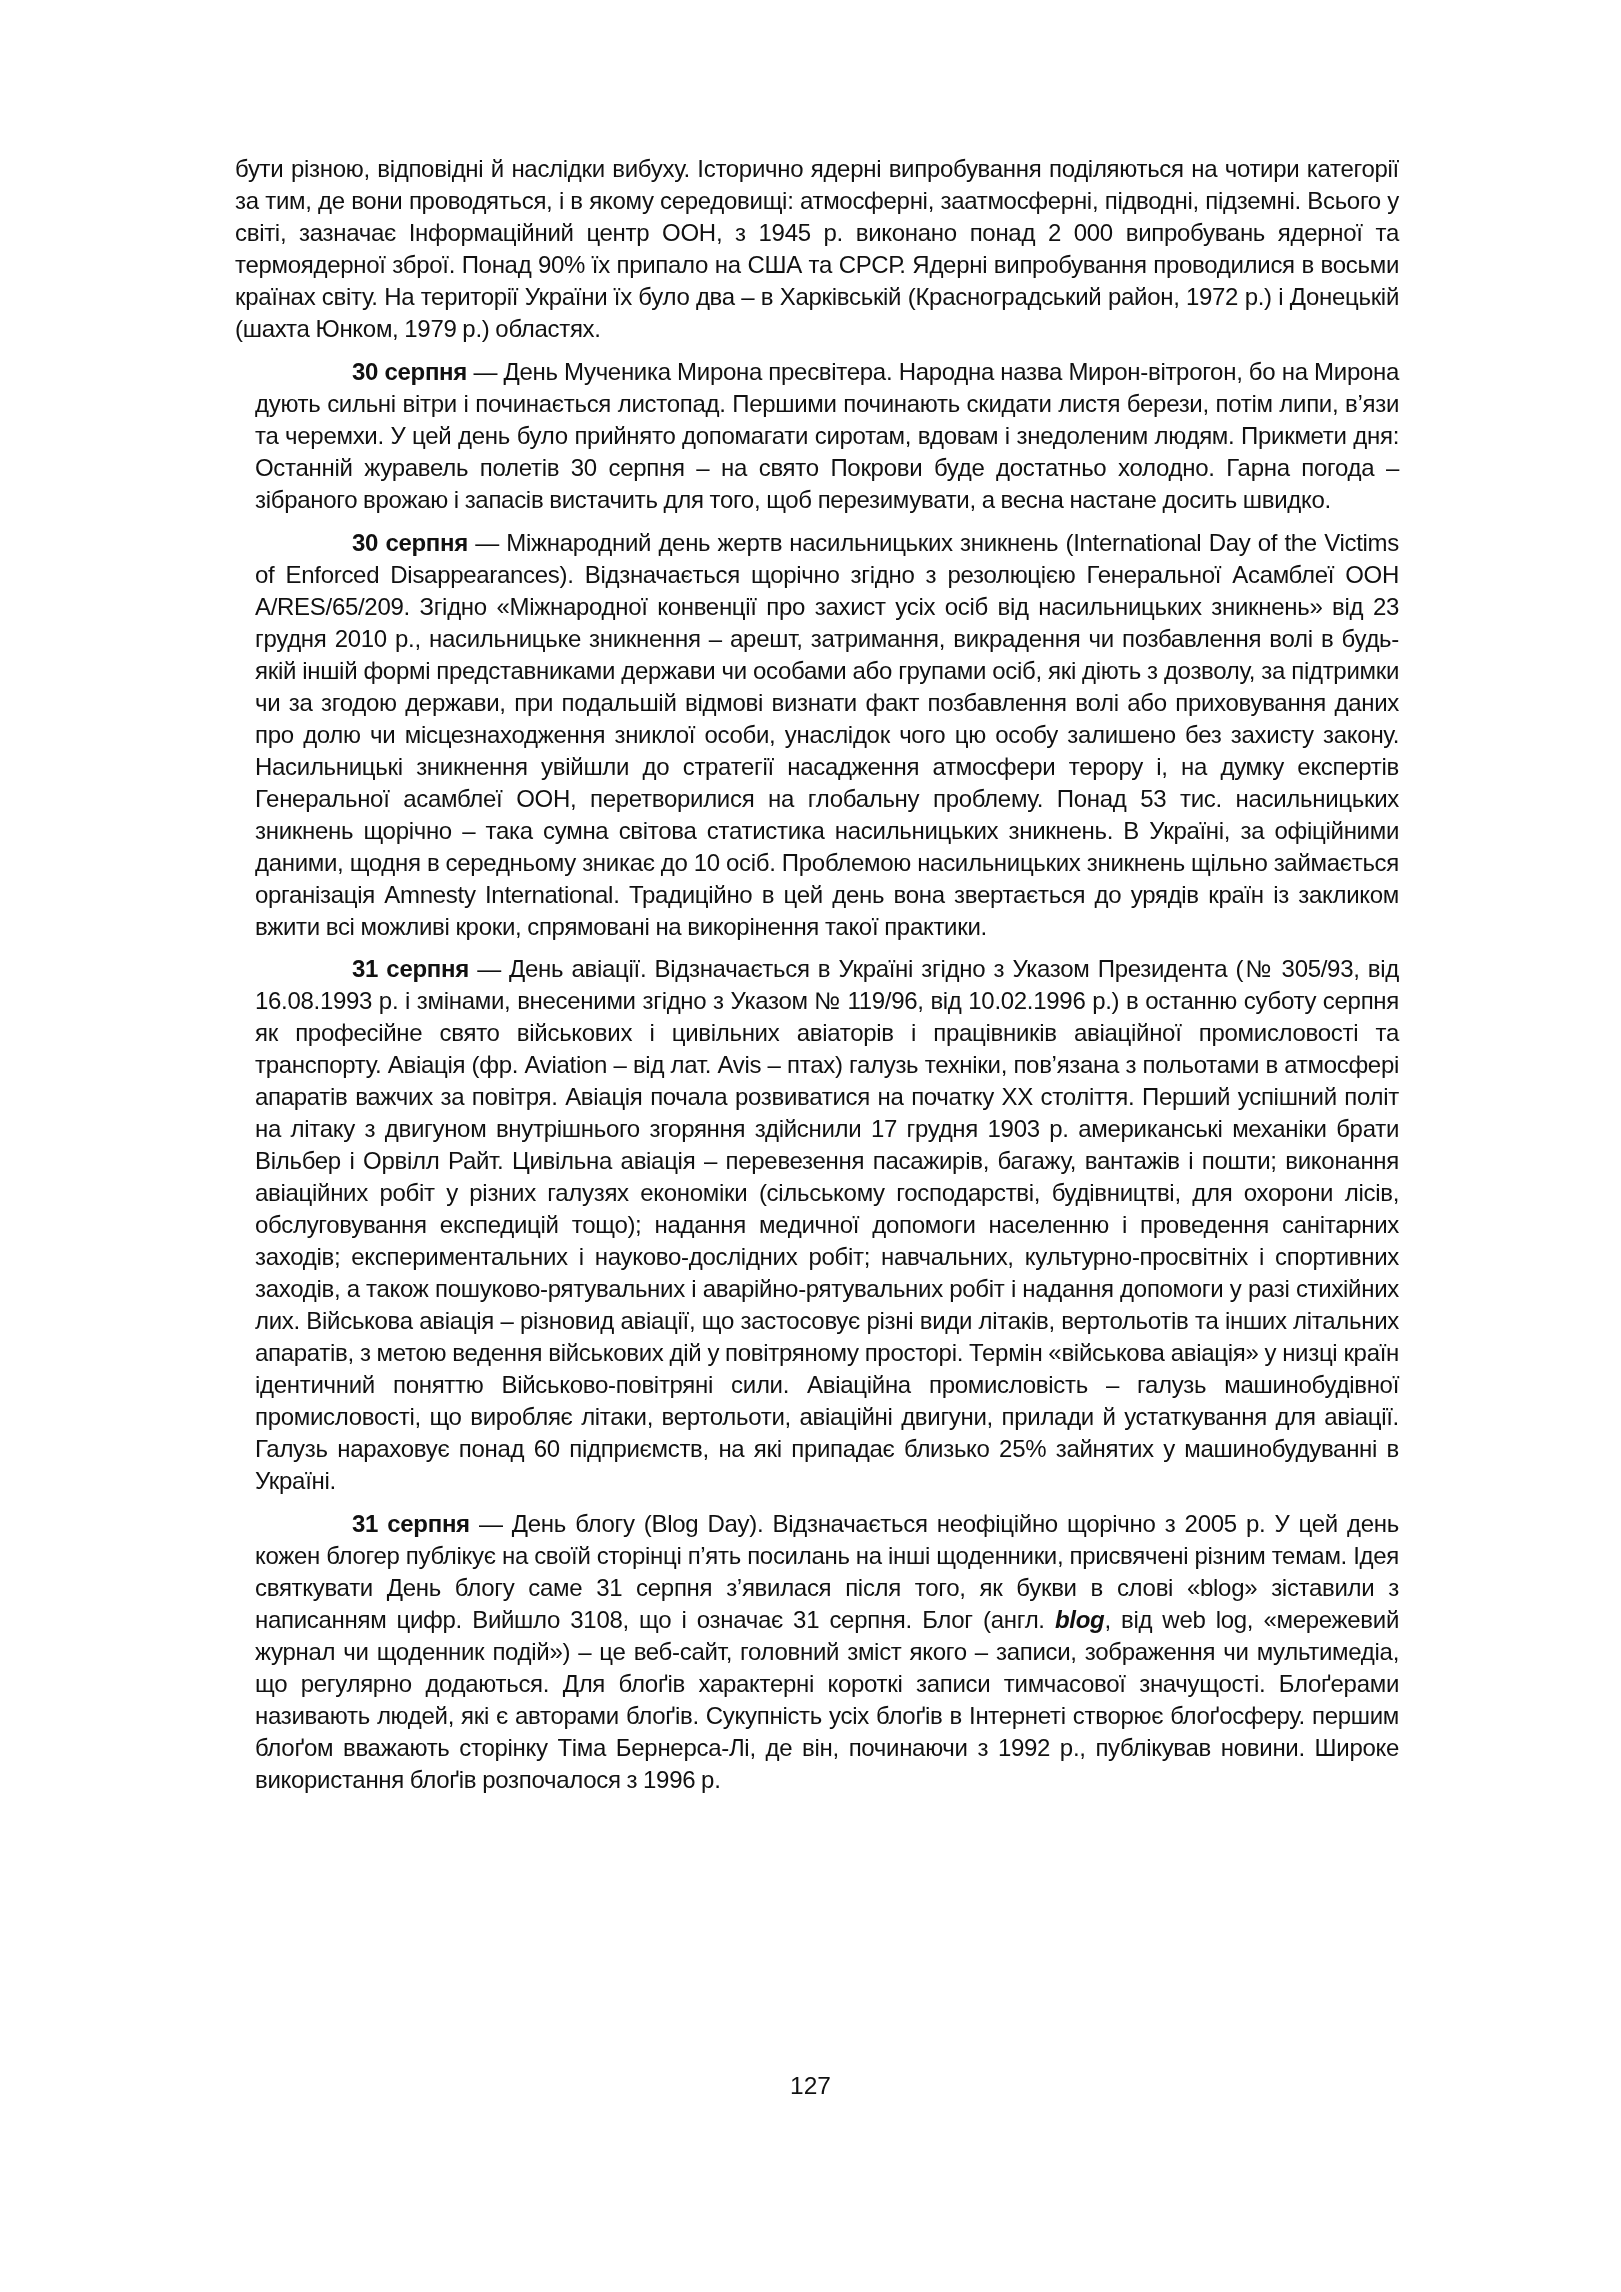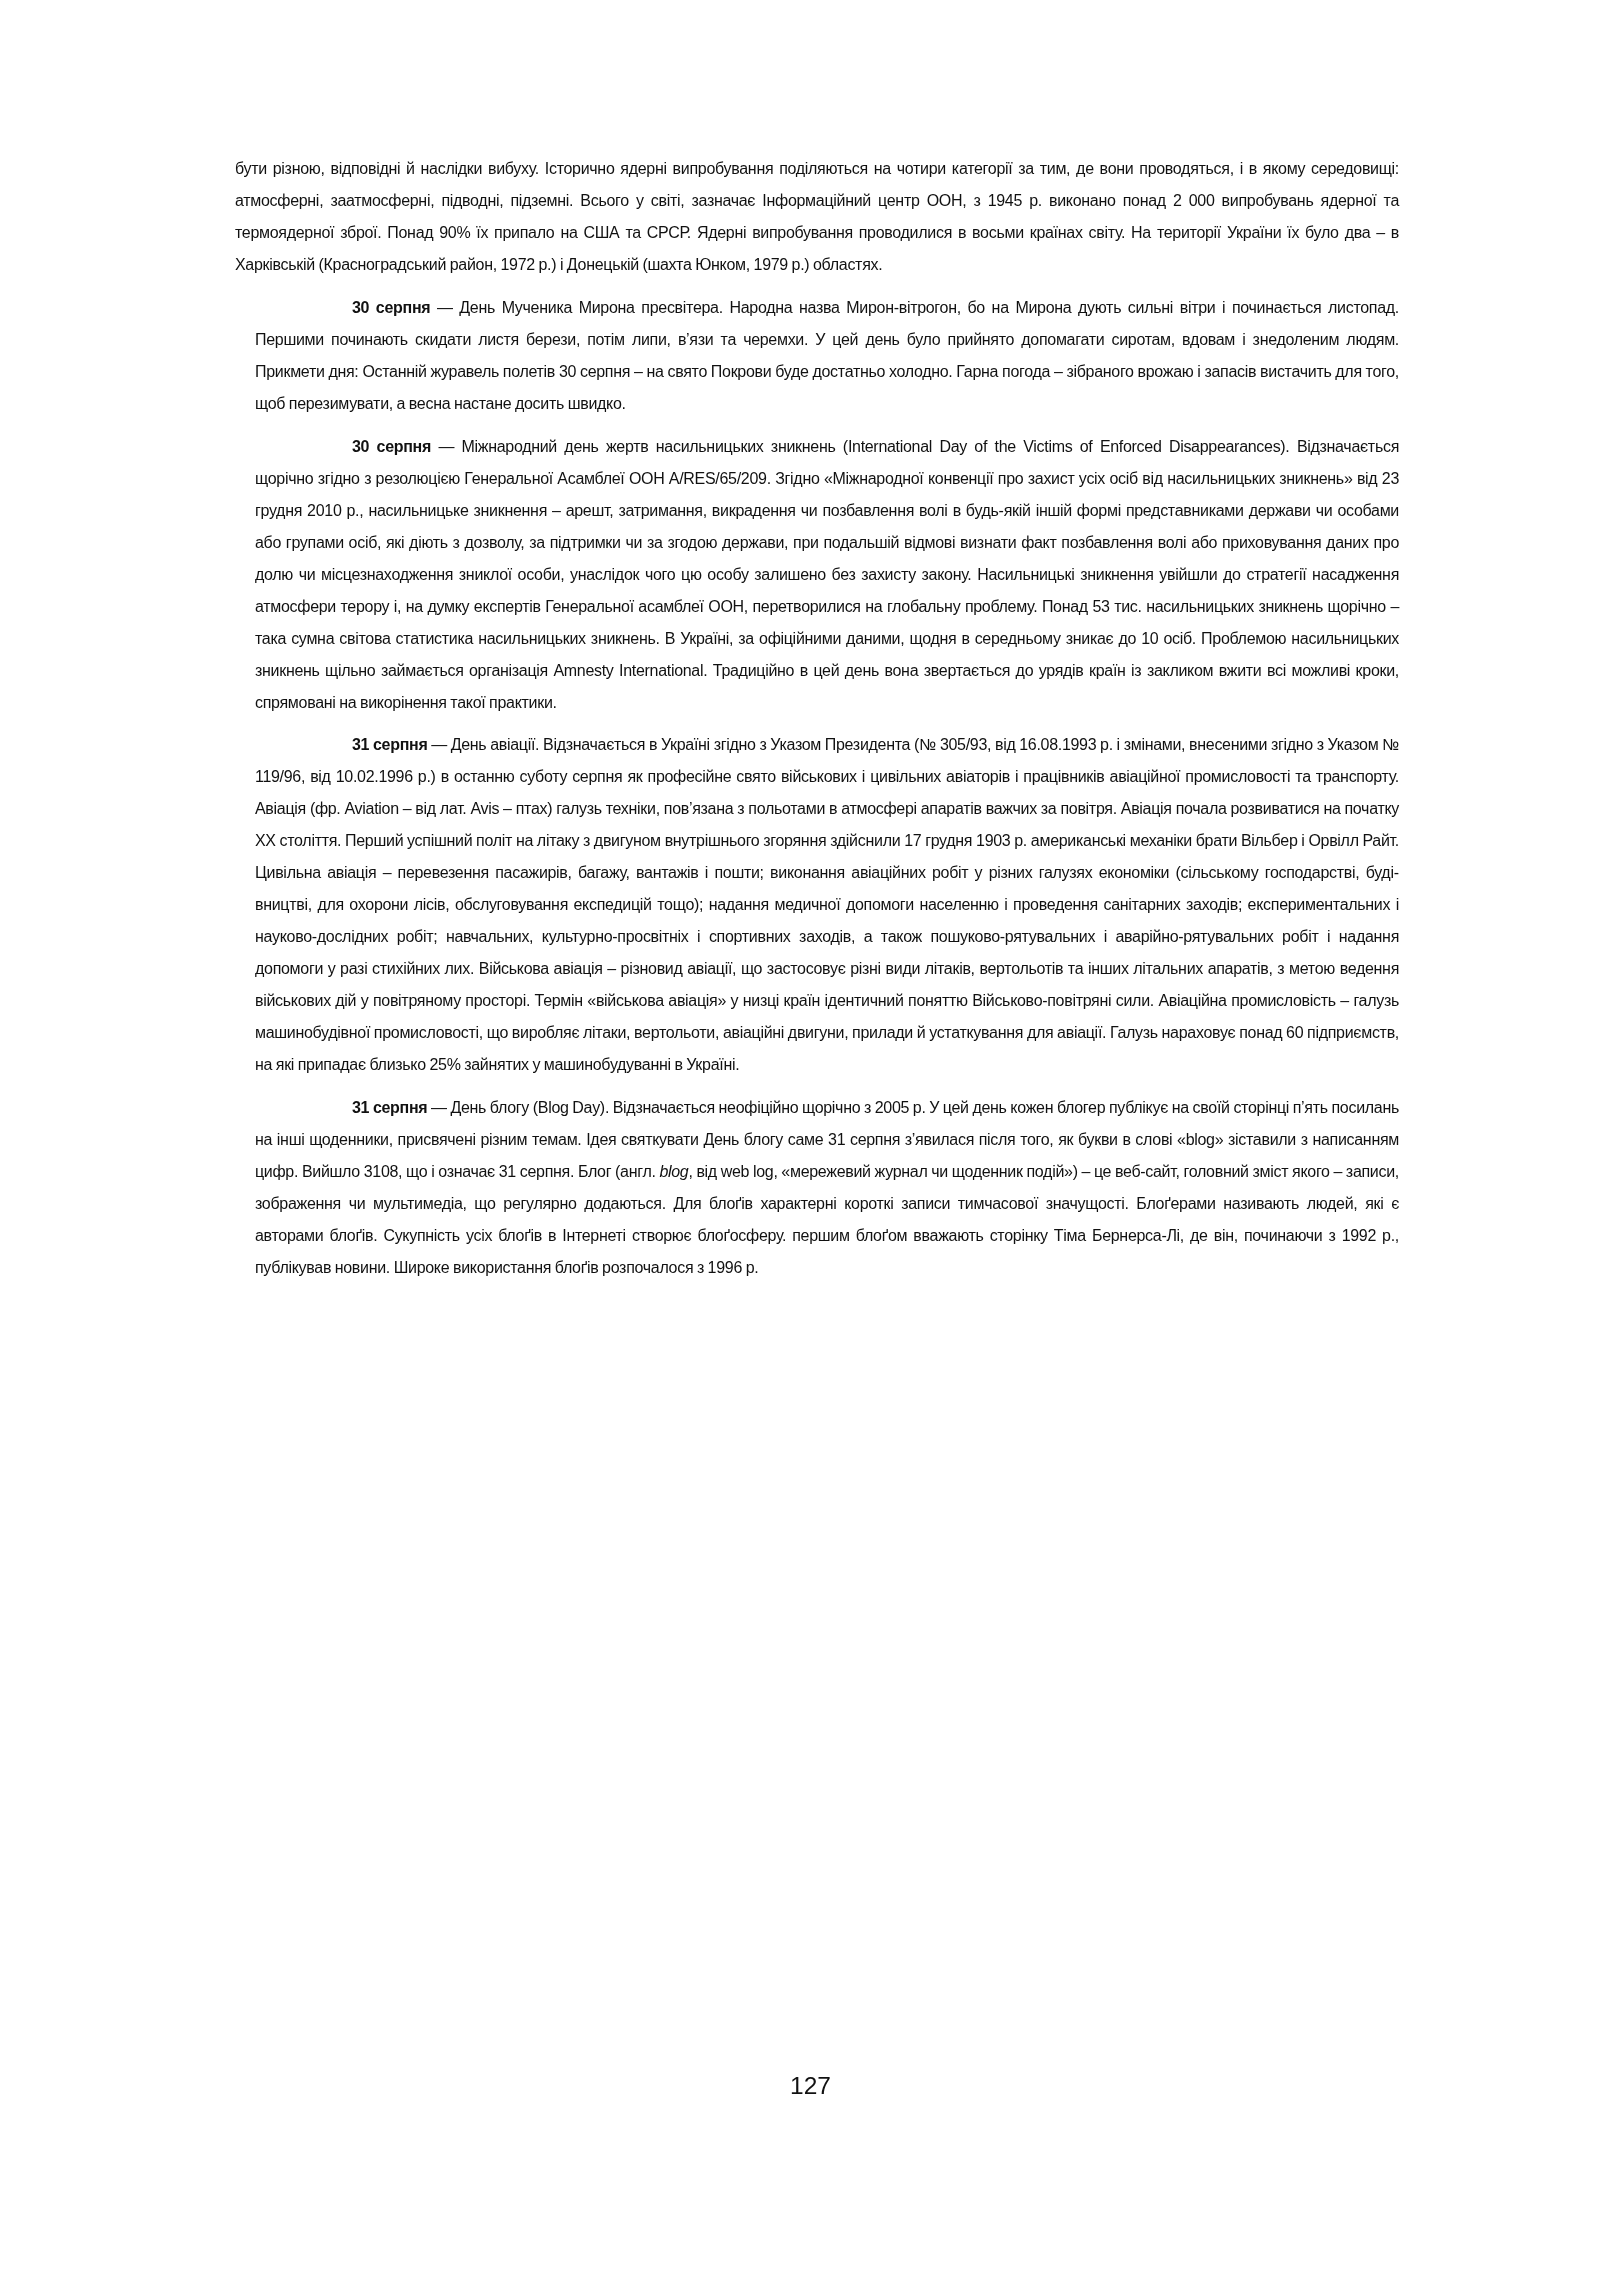--- a/index.html
+++ b/index.html
@@ -3,32 +3,32 @@
   <meta charset="utf-8">
   <style>
     html, body { margin: 0; padding: 0; background: #ffffff; }
     body { width: 1621px; height: 2293px; position: relative; overflow: hidden; }
     .page {
       position: absolute;
       left: 235px;
       top: 153px;
       width: 1164px;
       font-family: "Liberation Sans", sans-serif;
-      font-size: 16px;
+      font-size: 24px;
       line-height: 32px;
       color: #111111;
       text-align: justify;
       letter-spacing: -0.3px;
       word-spacing: -0.5px;
       hyphens: manual;
     }
     .para { margin: 0 0 10.8px 0; }
     .para.indented { text-indent: 97px; margin-left: 20px; }
     .date { font-weight: bold; }
-    .ital { font-style: italic; }
+    .ital { font-style: italic; font-weight: bold; }
     .page-number {
       position: absolute;
       left: 0;
       width: 1621px;
       top: 2072px;
       text-align: center;
       font-family: "Liberation Sans", sans-serif;
       font-size: 24.5px;
       color: #111111;
     }

